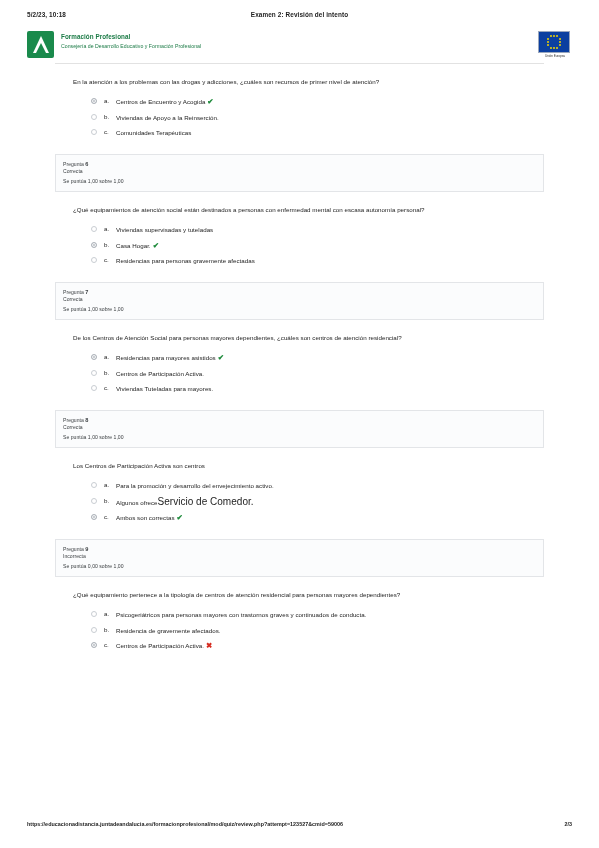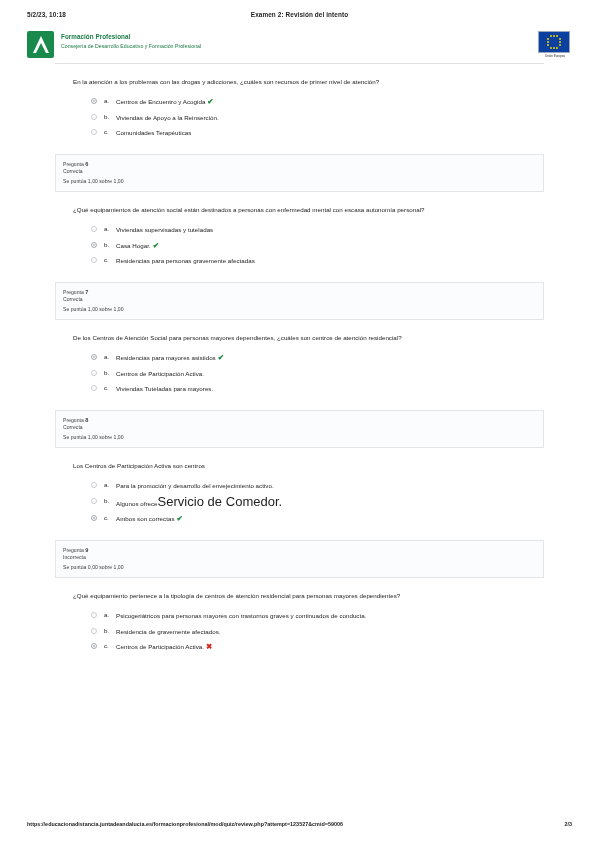--- a/index.html
+++ b/index.html
@@ -194,21 +194,21 @@
     color: #232323;
     flex: 0 0 auto;
   }
   .ans-text {
     font-size: 6.2px;
     color: #232323;
     line-height: 9px;
     letter-spacing: 0.02px;
   }
   .ans-text.big-tail .tail {
-    font-size: 13px;
+    font-size: 10px;
   }
   .mark {
     margin-left: 2px;
     font-size: 7.5px;
     line-height: 7px;
     font-weight: bold;
   }
   .mark.ok { color: #1f8b3c; }
   .mark.bad { color: #d62b1f; }
 

